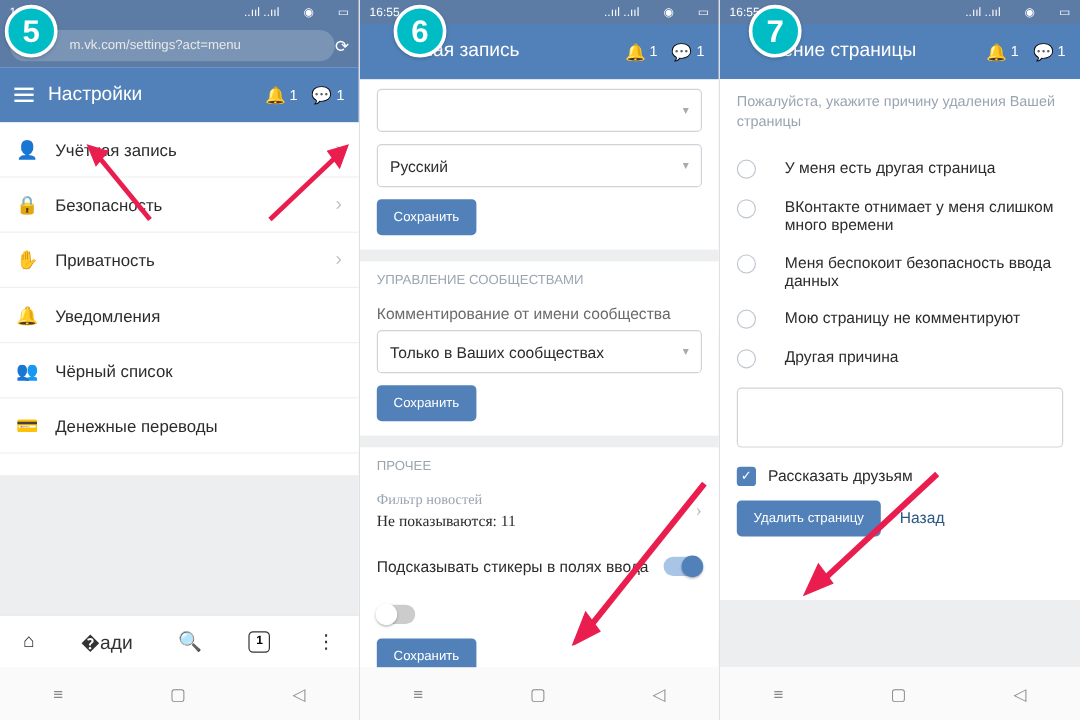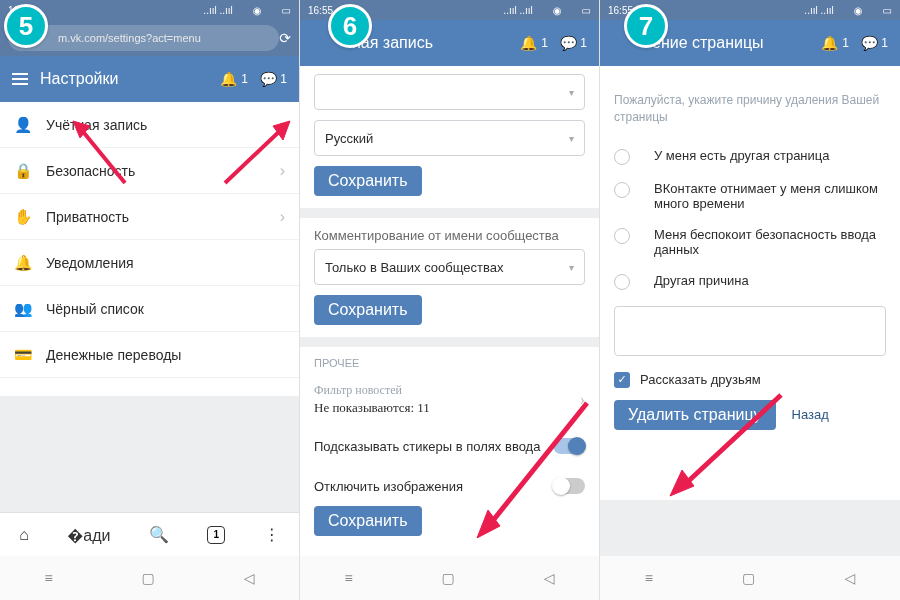--- a/index.html
+++ b/index.html
@@ -48,34 +48,34 @@
   .badge { position: absolute; top: 4px; width: 44px; height: 44px; border-radius: 50%; background: #00bcc4; border: 3px solid #fff; color: #fff; display: flex; align-items: center; justify-content: center; font-size: 26px; font-weight: 700; z-index: 50; box-shadow: 0 1px 3px rgba(0,0,0,0.2); }
   .p1 .badge { left: 4px; }
   .p2 .badge { left: 28px; }
   .p3 .badge { left: 24px; }
 
   
   .section-label { padding: 10px 14px 4px; color: #9aa5b1; font-size: 11px; text-transform: uppercase; background:#fff; }
   .field-label { padding: 10px 14px 6px; color: #6a6a6a; font-size: 13px; background:#fff; }
   .select-box { margin: 0 14px 10px; border: 1px solid #d0d4d9; border-radius: 4px; height: 36px; display:flex; align-items:center; padding:0 10px; font-size:13px; color:#2c2c2c; justify-content:space-between; background:#fff; }
   .select-box .cv { color:#aaa; font-size:10px; }
-  .btn-primary { margin: 0 14px 12px; background:#5181b8; color:#fff; border-radius:4px; height:30px; display:inline-flex; align-items:center; padding:0 14px; font-size:16px; }
+  .btn-primary { margin: 0 14px 12px; background:#5181b8; color:#fff; border-radius:4px; height:30px; display:inline-flex; align-items:center; padding:0 14px; font-size:11px; }
   .divider { height: 10px; background:#edeef0; }
   .row-click { padding: 10px 14px; display:flex; justify-content:space-between; align-items:center; background:#fff;font-family:Liberation Serif, serif; }
   .row-click .sub1 { color:#9aa5b1; font-size:12px; }
   .row-click .sub2 { color:#2c2c2c; font-size:13px; margin-top:2px; }
   .toggle-row { padding: 12px 14px; display:flex; justify-content:space-between; align-items:center; font-size:13px; color:#2c2c2c; background:#fff; }
   .toggle { width:32px; height:16px; background:#ccc; border-radius:8px; position:relative; }
   .toggle.on { background:#a8c5e8; }
   .toggle .knob { position:absolute; width:18px; height:18px; background:#fff; border-radius:50%; top:-1px; box-shadow:0 1px 2px rgba(0,0,0,0.3); }
   .toggle.on .knob { right:-1px; background:#5181b8; }
   .toggle.off .knob { left:-1px; }
 
   
-  .prompt { padding: 10px 14px 14px; color:#9aa5b1; font-size:12px; line-height:1.4; background:#fff;margin-top:16px; }
+  .prompt { padding: 10px 14px 14px; color:#9aa5b1; font-size:12px; line-height:1.4; background:#fff; }
   .radio-row { padding: 8px 14px; display:flex; gap:24px; align-items:flex-start; font-size:13px; color:#2c2c2c; background:#fff; }
   .radio { width:16px; height:16px; border:1.5px solid #c0c7cf; border-radius:50%; flex-shrink:0; margin-top:1px; }
   .textarea { margin: 8px 14px 10px; border:1px solid #d0d4d9; border-radius:4px; height:50px; background:#fff; }
   .check-row { padding: 6px 14px 12px; display:flex; gap:10px; align-items:center; font-size:13px; color:#2c2c2c; background:#fff; }
   .checkbox { width:16px; height:16px; background:#5181b8; border-radius:3px; color:#fff; display:flex; align-items:center; justify-content:center; font-size:11px; }
   .btn-row { padding: 0 14px 14px; display:flex; gap:16px; align-items:center; background:#fff; }
   .linkbtn { color:#2a5885; font-size:13px; }
 
   
   .arrow { position:absolute; pointer-events:none; z-index:40; }
@@ -197,20 +197,21 @@
     <div class="select-box" style="margin-top:8px">
         <span></span>
         <span class="cv">▾</span>
       </div>
     <div class="select-box">
       <span>Русский</span>
       <span class="cv">▾</span>
     </div>
     <div><div class="btn-primary">Сохранить</div></div>
     <div class="divider"></div>
+    <div class="section-label">УПРАВЛЕНИЕ СООБЩЕСТВАМИ</div>
     <div class="field-label">Комментирование от имени сообщества</div>
     <div class="select-box">
       <span>Только в Ваших сообществах</span>
       <span class="cv">▾</span>
     </div>
     <div><div class="btn-primary">Сохранить</div></div>
     <div class="divider"></div>
     <div class="section-label">ПРОЧЕЕ</div>
     <div class="row-click">
       <div>
@@ -219,21 +220,20 @@
       </div>
       <span style="color:#c0c0c0">›</span>
     </div>
     <div class="toggle-row">
       <span>Подсказывать стикеры в полях ввода</span>
       <div class="toggle on">
           <div class="knob"></div>
         </div>
     </div>
     <div class="toggle-row">
-      <span>Отключить изображения</span>
       <div class="toggle off">
           <div class="knob"></div>
         </div>
     </div>
     <div><div class="btn-primary">Сохранить</div></div>
 
     <div class="nav-bar">
       <span class="ni">≡</span>
       <span class="ni">▢</span>
       <span class="ni">◁</span>
@@ -275,20 +275,24 @@
     <div class="radio-row">
         <div class="radio"></div>
         <span>ВКонтакте отнимает у меня слишком много времени</span>
       </div>
     <div class="radio-row">
         <div class="radio"></div>
         <span>Меня беспокоит безопасность ввода данных</span>
       </div>
     <div class="radio-row">
         <div class="radio"></div>
+        <span>Мою страницу не комментируют</span>
+      </div>
+    <div class="radio-row">
+        <div class="radio"></div>
         <span>Другая причина</span>
       </div>
     <div class="textarea"></div>
     <div class="check-row">
       <div class="checkbox">✓</div>
       <span>Рассказать друзьям</span>
     </div>
     <div class="btn-row">
       <div class="btn-primary" style="margin:0">Удалить страницу</div>
       <span class="linkbtn">Назад</span>

